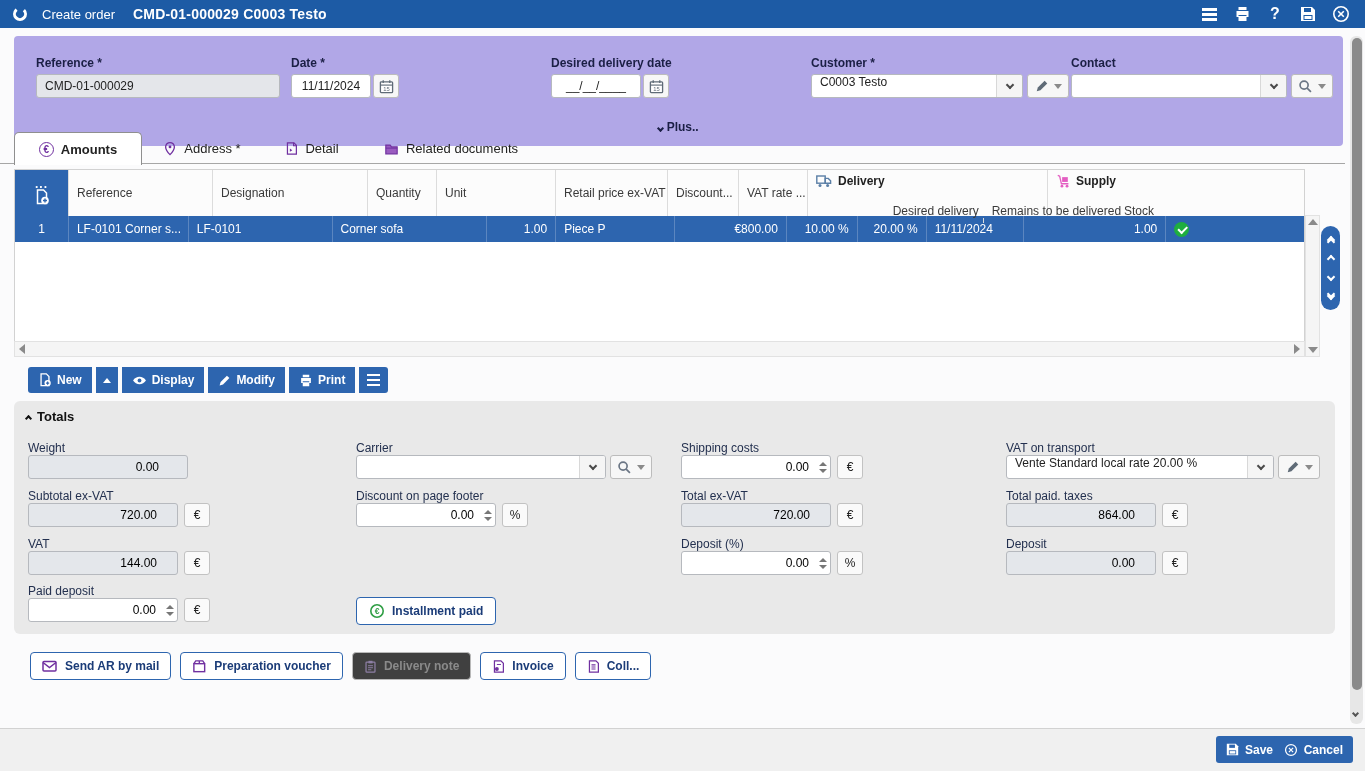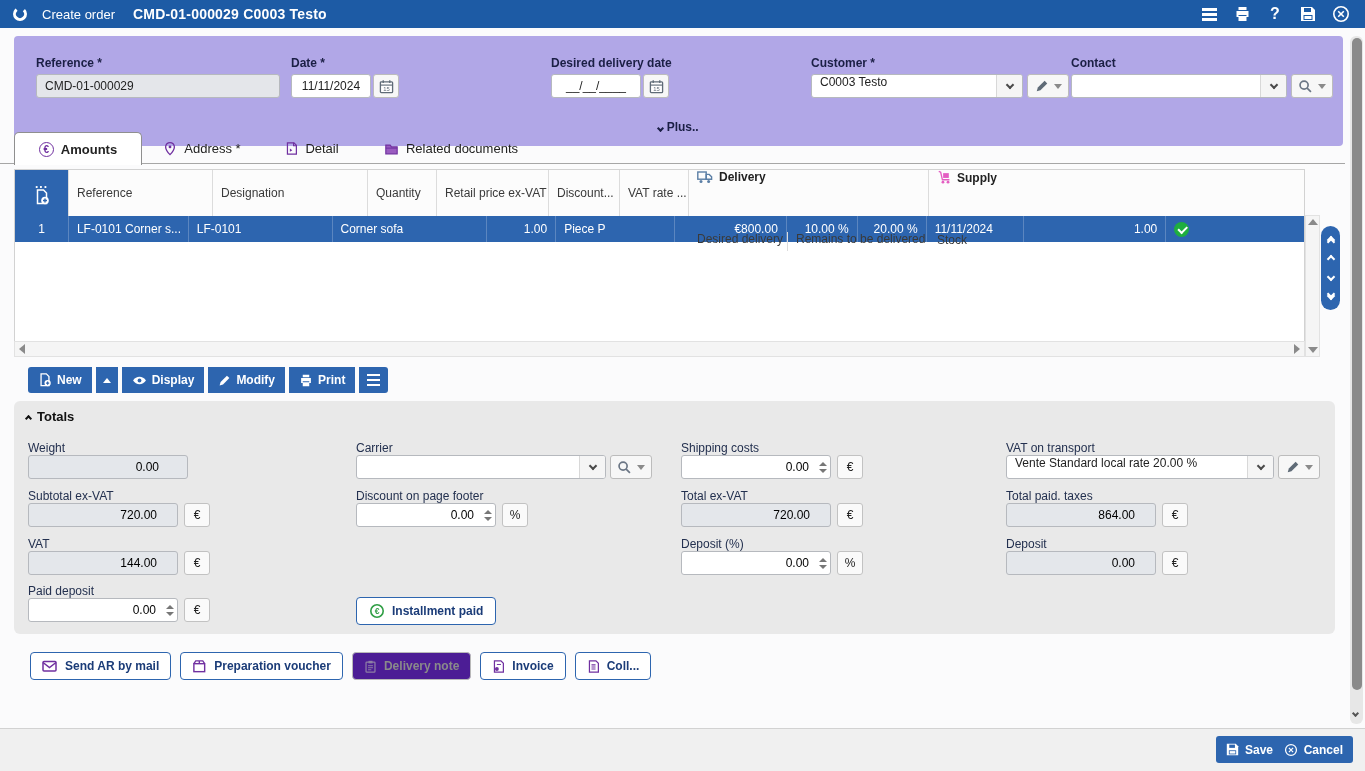--- a/index.html
+++ b/index.html
@@ -57,21 +57,21 @@
   
   .grid { left:14px; top:169px; width:1291px; border:1px solid #d2d2d2; background:#fff; }
   .ghead { display:flex; height:46px; background:#fcfcfc; }
   .gc { border-right:1px solid #dcdcdc; }
   .hcell { display:flex; align-items:center; padding-left:8px; font-size:12px; color:#3a3a3a; }
   .c0{width:54px}.c1{width:120px}.c2{width:144px}.c3{width:155px}.c4{width:69px}.c5{width:119px}
   .c6{width:112px}.c7{width:71px}.c8{width:69px}.c9{width:98px}.c10{width:142px}.c11{width:138px}
   .corner { background:#2d65af; display:flex; flex-direction:column; align-items:center; justify-content:center;
             gap:2px; cursor:pointer; border-right:1px solid #dcdcdc; }
   .dots { color:#fff; font-weight:bold; font-size:12px; line-height:6px; letter-spacing:1px; }
-  .ggroup { display:flex; flex-direction:column; }
+  .ggroup { display:flex; flex-direction:row; }
   .ggroup .gtitle { height:22px; display:flex; align-items:center; gap:6px; padding-left:8px; font-size:12px;
                     font-weight:bold; color:#222; }
   .ggroup .gsubs { flex:1; display:flex;margin-top:48px; }
   .gsub { display:flex; align-items:flex-end; padding:0 0 5px 8px; font-size:12px; color:#3a3a3a; }
   .gsub + .gsub { border-left:1px solid #dcdcdc; }
   .grow { display:flex; height:26px; background:#2d65af; color:#fff; font-size:12px; cursor:pointer; }
   .rcell { display:flex; align-items:center; padding:0 8px; border-right:1px solid rgba(255,255,255,.22);
            white-space:nowrap; overflow:hidden; }
   .rcell.num { justify-content:flex-end; }
   .rcell.ctr { justify-content:center; }
@@ -127,21 +127,21 @@
              font-family:"Liberation Sans",sans-serif; }
   .instbtn { height:28px; background:#fff; border:1.5px solid #2d65af; border-radius:4px; display:flex;
              align-items:center; gap:7px; padding:0 12px; font-size:12px; font-weight:bold; color:#1b3c78;
              cursor:pointer; font-family:"Liberation Sans",sans-serif; }
 
   
   .actions { left:30px; top:652px; display:flex; gap:9px; }
   .abtn { height:28px; background:#fff; border:1.5px solid #2d65af; border-radius:4px; display:flex;
           align-items:center; gap:7px; padding:0 11px; font-size:12px; font-weight:bold; color:#1b3c78;
           cursor:pointer; font-family:"Liberation Sans",sans-serif; }
-  .abtn:disabled { background:#4c1d95; border-color:#b9b9b9; color:#8a8a8a; cursor:default; }
+  .abtn:disabled { background:#404040; border-color:#b9b9b9; color:#8a8a8a; cursor:default; }
 
   
   .footer { position:absolute; left:0; bottom:0; width:1365px; height:43px; background:#f0f0f0;
             border-top:1px solid #d2d2d2; }
   .fbtn { position:absolute; top:7px; height:27px; background:#2d65af; color:#fff; border:none; border-radius:3px;
           font-size:12px; font-weight:bold; display:flex; align-items:center; gap:6px; padding:0 10px;
           cursor:pointer; font-family:"Liberation Sans",sans-serif; }
 
   
   .winscroll { right:2px; top:36px; width:13px; height:688px; background:#e7e7e7; border-radius:6px; }
@@ -289,20 +289,21 @@
       <span class="dots">...</span>
       <svg width="16" height="16" viewBox="0 0 16 16">
           <path d="M3.5 1h6l3 3v10.5h-9z" fill="none" stroke="#fff" stroke-width="1.5"></path>
           <circle cx="11" cy="11.5" r="3.8" fill="#fff"></circle>
           <path d="M11 9.5v4M9 11.5h4" stroke="#2d65af" stroke-width="1.4"></path>
         </svg>
     </div>
     <div class="hcell gc c2">Reference</div>
     <div class="hcell gc c3">Designation</div>
     <div class="hcell gc c4">Quantity</div>
+    <div class="hcell gc c5">Unit</div>
     <div class="hcell gc c6">Retail price ex-VAT</div>
     <div class="hcell gc c7">Discount...</div>
     <div class="hcell gc c8">VAT rate ...</div>
     <div class="ggroup gc" style="width:240px">
       <div class="gtitle">
         <svg width="16" height="13" viewBox="0 0 16 13">
             <rect x="0.8" y="1" width="8.4" height="7.2" fill="none" stroke="#5b7fa6" stroke-width="1.4"></rect>
             <path d="M9.2 3.4h3l2.4 2.4v2.4H9.2z" fill="none" stroke="#5b7fa6" stroke-width="1.4"></path>
             <circle cx="4" cy="10.6" r="1.5" fill="#5b7fa6"></circle>
             <circle cx="11.6" cy="10.6" r="1.5" fill="#5b7fa6"></circle>

